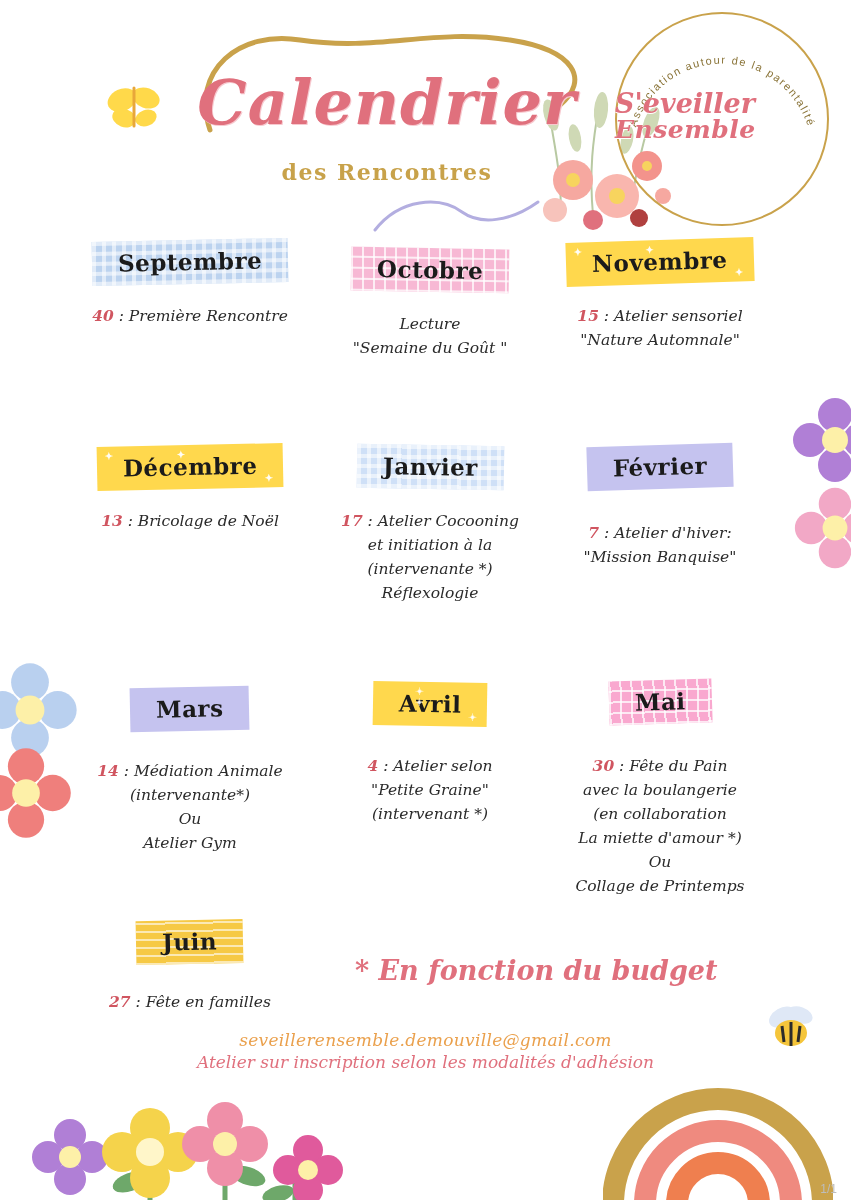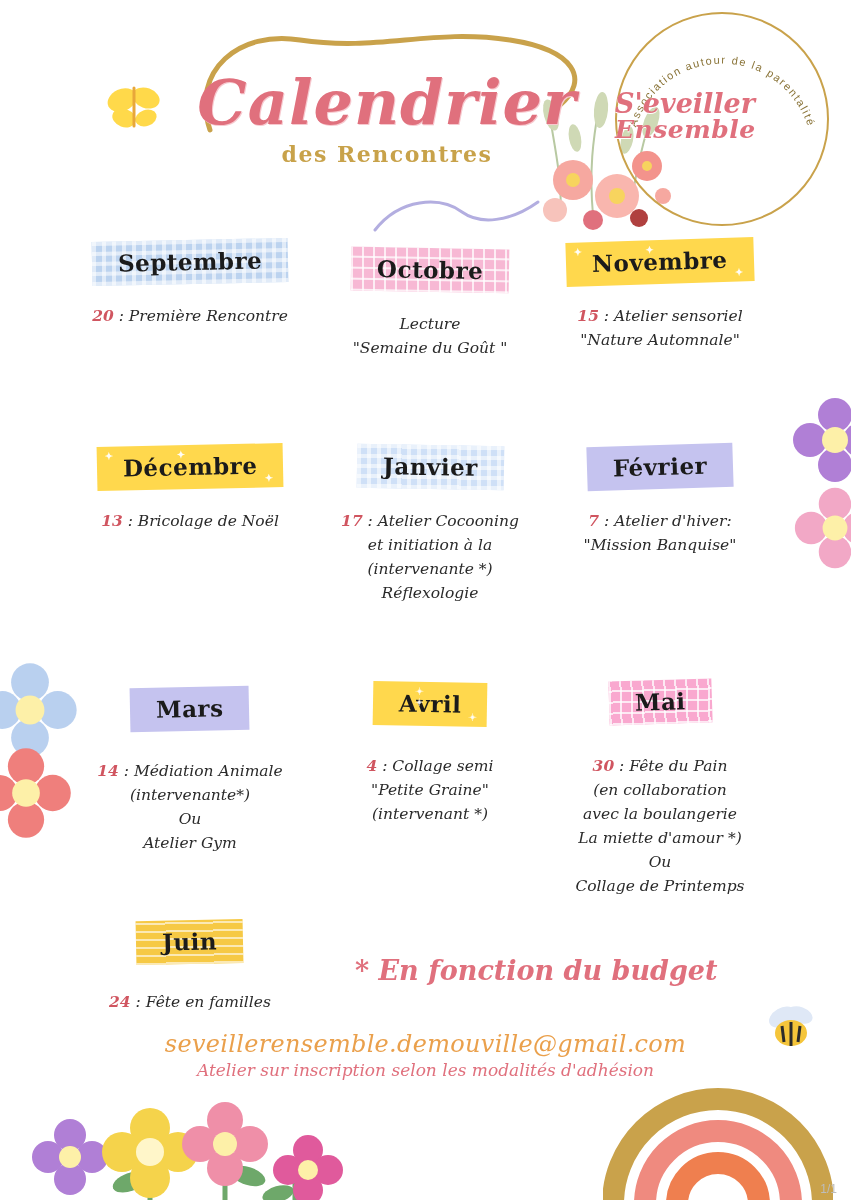--- a/index.html
+++ b/index.html
@@ -30,21 +30,21 @@
     font-family: "DejaVu Serif", serif;
     font-size: 62px;
     font-weight: bold;
     font-style: italic;
     color: #e0707d;
     letter-spacing: 1px;
     line-height: 1.05;
     text-shadow: 1px 1px 0 #f7c9cf;
   }
   .title-sub {
-    margin-top: 6px;
+    margin-top: 24px;
     font-family: "DejaVu Serif", serif;
     font-size: 22px;
     font-weight: bold;
     color: #c8a24a;
     letter-spacing: 1.5px;
   }
 
   
   .logo {
     position: absolute;
@@ -161,21 +161,21 @@
   
   .footer {
     position: absolute;
     left: 0; top: 1030px;
     width: 851px;
     text-align: center;
   }
   .mail {
     font-family: "DejaVu Serif", serif;
     font-style: italic;
-    font-size: 24px;
+    font-size: 17px;
     color: #eaa04c;
     letter-spacing: .3px;
   }
   .note {
     margin-top: 2px;
     font-family: "DejaVu Serif", serif;
     font-style: italic;
     font-size: 17px;
     color: #e0707d;
   }
@@ -354,21 +354,21 @@
     <div class="l1">S'eveiller</div>
     <div class="l2">Ensemble</div>
   </div>
 </div>
 
 <div class="grid">
 
   <div class="cell" style="left:0px; top:0px;">
     <div class="tape tape-blue pat-check">Septembre</div>
     <div class="events">
-      <div><span class="day">20</span> : <span>Première Rencontre</span></div>
+      <div><span class="day">40</span> : <span>Première Rencontre</span></div>
     </div>
   </div>
 
   <div class="cell" style="left:240px; top:8px;">
     <div class="tape r1 tape-pink pat-grid">Octobre</div>
     <div class="events">
       <div>Lecture</div>
       <div>"Semaine du Goût "</div>
     </div>
   </div>
@@ -393,61 +393,61 @@
     <div class="events">
       <div><span class="day">17</span> : <span>Atelier Cocooning</span></div>
       <div>et initiation à la</div>
       <div>(intervenante *)</div>
       <div>Réflexologie</div>
     </div>
   </div>
 
   <div class="cell" style="left:470px; top:205px;">
     <div class="tape r2 tape-lilac">Février</div>
-    <div class="events" style="margin-top:20px;">
+    <div class="events" style="margin-top:32px;">
       <div><span class="day">7</span> : <span>Atelier d'hiver:</span></div>
       <div>"Mission Banquise"</div>
     </div>
   </div>
 
   <div class="cell" style="left:0px; top:447px;">
     <div class="tape tape-lilac">Mars</div>
     <div class="events" style="margin-top:28px;">
       <div><span class="day">14</span> : <span>Médiation Animale</span></div>
       <div>(intervenante*)</div>
       <div>Ou</div>
       <div>Atelier Gym</div>
     </div>
   </div>
 
   <div class="cell" style="left:240px; top:442px;">
     <div class="tape r1 tape-yellow pat-star">Avril</div>
     <div class="events" style="margin-top:28px;">
-      <div><span class="day">4</span> : <span>Collage semi</span></div>
+      <div><span class="day">4</span> : <span>Atelier selon</span></div>
       <div>"Petite Graine"</div>
       <div>(intervenant *)</div>
     </div>
   </div>
 
   <div class="cell" style="left:470px; top:440px;">
     <div class="tape r2 tape-pink2 pat-grid">Mai</div>
     <div class="events" style="margin-top:30px;">
       <div><span class="day">30</span> : <span>Fête du Pain</span></div>
+      <div>avec la boulangerie</div>
       <div>(en collaboration</div>
-      <div>avec la boulangerie</div>
       <div>La miette d'amour *)</div>
       <div>Ou</div>
       <div>Collage de Printemps</div>
     </div>
   </div>
 
   <div class="cell" style="left:0px; top:680px;">
     <div class="tape tape-gold pat-wave">Juin</div>
     <div class="events" style="margin-top:26px;">
-      <div><span class="day">24</span> : <span>Fête en familles</span></div>
+      <div><span class="day">27</span> : <span>Fête en familles</span></div>
     </div>
   </div>
 
 </div>
 
 <div class="budget">* En fonction du budget</div>
 
 <div class="footer">
   <div class="mail">seveillerensemble.demouville@gmail.com</div>
   <div class="note">Atelier sur inscription selon les modalités d'adhésion</div>

